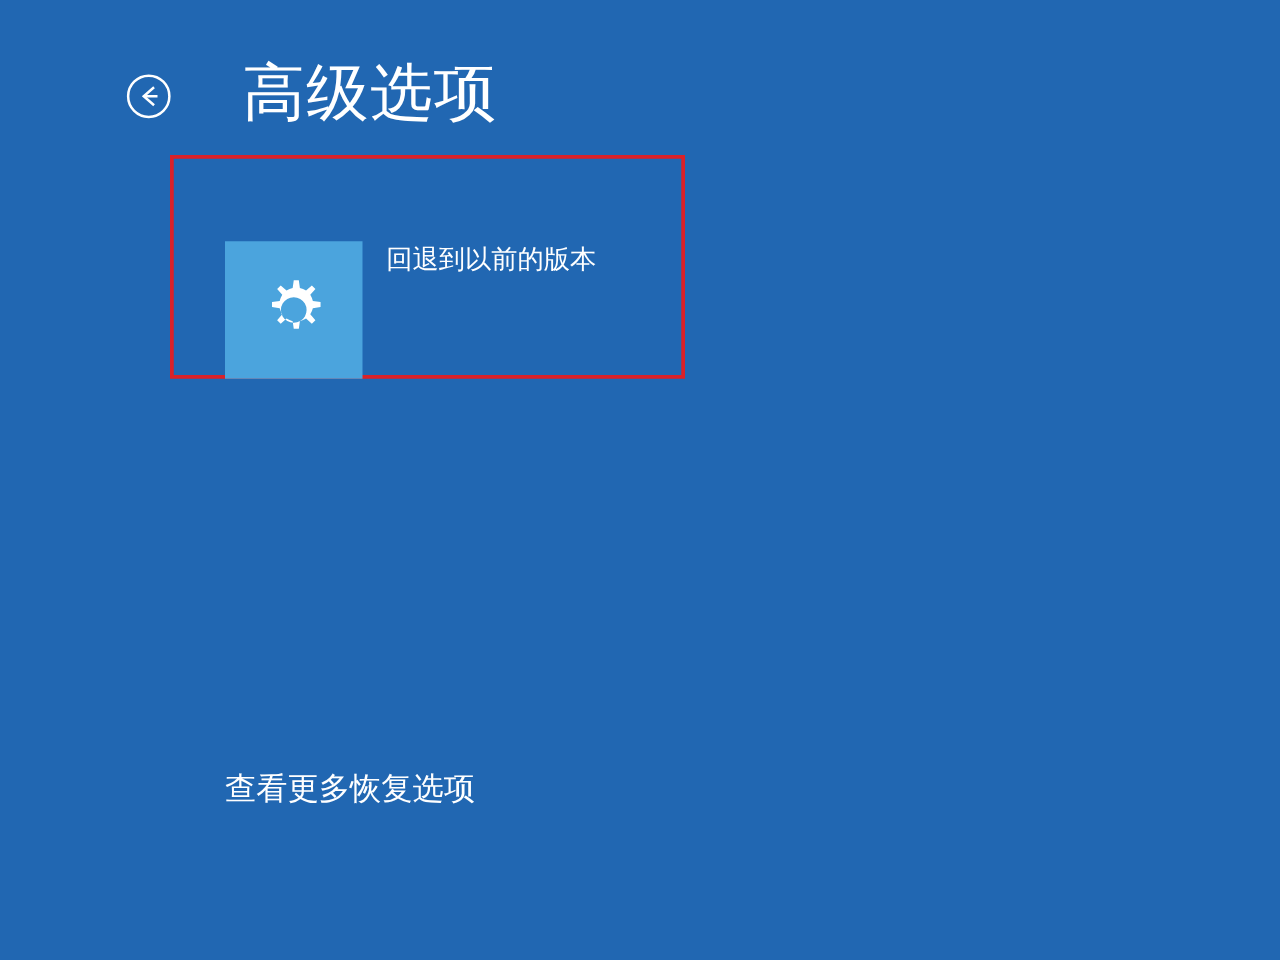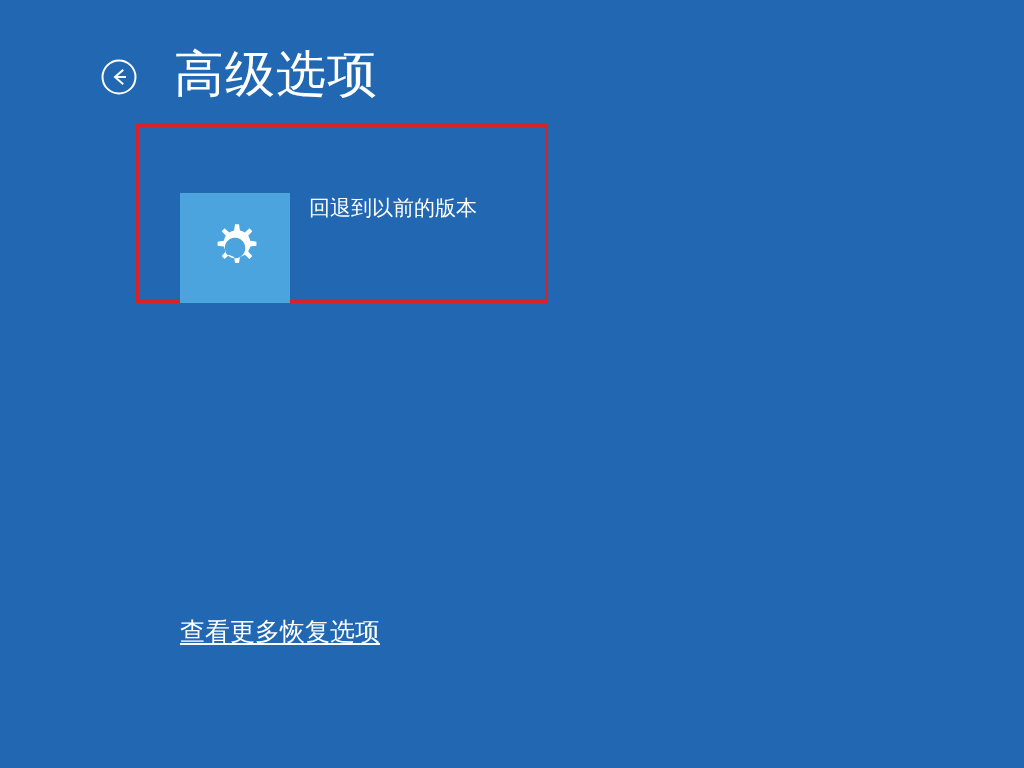--- a/index.html
+++ b/index.html
@@ -20,20 +20,21 @@
     background: #2167b2;
   }
 
   
   .header {
     position: absolute;
     left: 100px;
     top: 45px;
     display: flex;
     align-items: center;
+    gap: 20px;
   }
   .back-btn {
     width: 38px;
     height: 38px;
     flex: 0 0 38px;
     display: block;
     margin-top: 6px;
     cursor: pointer;
   }
   .page-title {
@@ -89,21 +90,20 @@
   }
 
   
   .more-link {
     position: absolute;
     left: 180px;
     top: 615px;
     color: #ffffff;
     font-size: 25px;
     line-height: 32px;
-    text-decoration: underline;
     text-underline-offset: 3px;
     cursor: pointer;
     white-space: nowrap;
   }
 </style>
 </head>
 <body>
 
 <div id="screen">
 

